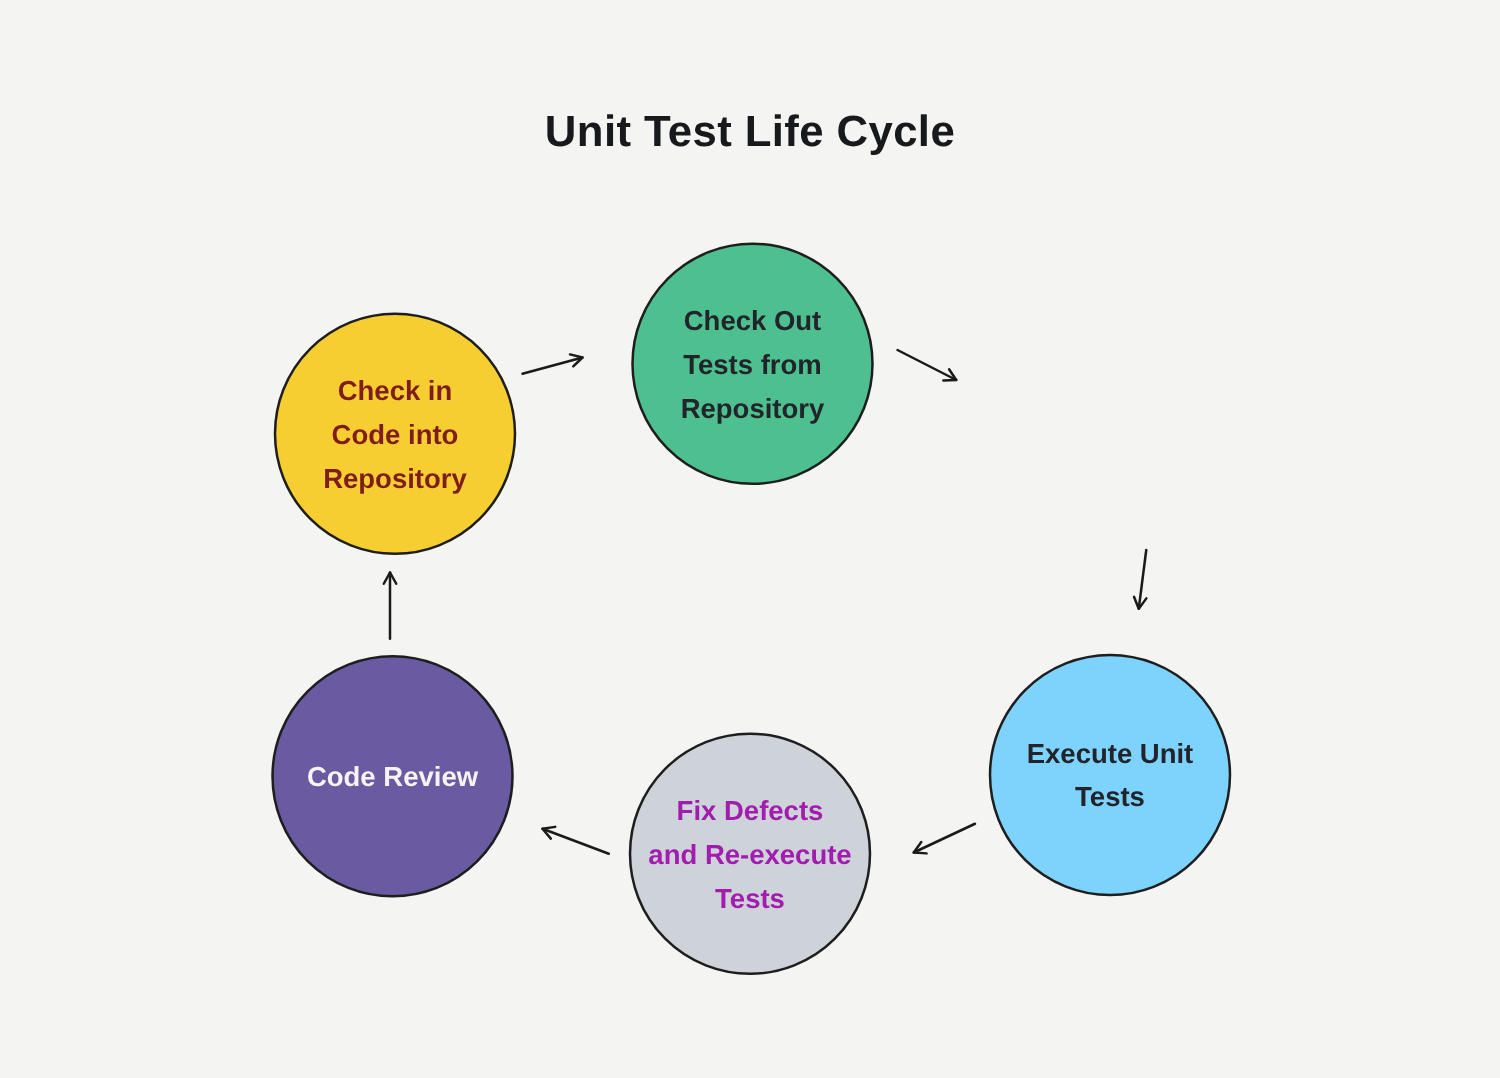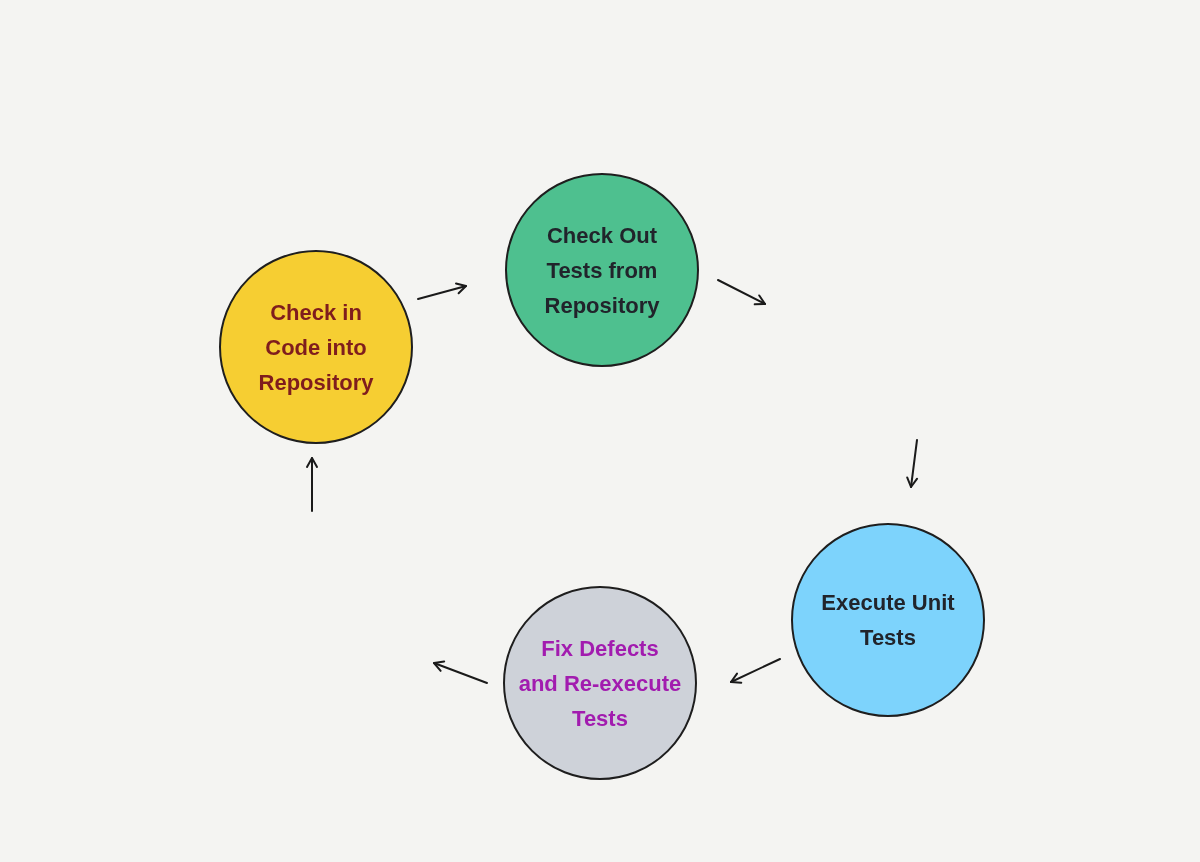--- a/index.html
+++ b/index.html
@@ -42,32 +42,33 @@
     box-sizing: border-box;
     display: flex;
     flex-direction: column;
     align-items: center;
     justify-content: center;
     text-align: center;
     font-weight: 700;
     font-size: 22px;
     line-height: 35px;
   }
-  #node-check-out        { left: 505px; top: 173px; }
+  #node-check-out        { left: 505px; top: 194px; }
   #node-make-changes     { left: 793px; top: 251px; }
   #node-execute-unit-tests { left: 791px; top: 523px; }
   #node-fix-defects      { left: 503px; top: 586px; }
   #node-code-review      { left: 217px; top: 524px; }
   #node-check-in         { left: 219px; top: 250px; }
 </style>
 </head>
 <body>
 
 <div class="canvas" style="background: rgb(244, 244, 242);">
 
+  <div class="title" style="color: rgb(23, 25, 28);">Unit Test Life Cycle</div>
 
   <svg class="arrow-layer" viewBox="0 0 1200 862" xmlns="http://www.w3.org/2000/svg">
     <defs>
       <marker id="arrowhead" markerWidth="16" markerHeight="16" refX="11" refY="7" orient="auto" markerUnits="userSpaceOnUse">
         <polyline class="arrowhead-shape" points="2,2 11,7 2,12" fill="none" stroke-width="2" stroke-linecap="round" stroke-linejoin="round" stroke="#1A1A1A"></polyline>
       </marker>
     </defs>
     <line class="arrow" x1="418" y1="299" x2="466" y2="286" marker-end="url(#arrowhead)" stroke="#1A1A1A"></line>
     <line class="arrow" x1="718" y1="280" x2="765" y2="304" marker-end="url(#arrowhead)" stroke="#1A1A1A"></line>
     <line class="arrow" x1="917" y1="440" x2="911" y2="487" marker-end="url(#arrowhead)" stroke="#1A1A1A"></line>
@@ -87,20 +88,23 @@
     <div>Execute Unit</div>
     <div>Tests</div>
   </div>
 
   <div class="node" id="node-fix-defects" style="background: rgb(206, 210, 217); border-color: rgb(30, 30, 30); color: #a21caf;">
     <div>Fix Defects</div>
     <div>and Re-execute</div>
     <div>Tests</div>
   </div>
 
+  <div class="node" id="node-code-review" style="background: rgb(106, 90, 161); border-color: rgb(30, 30, 30); color: rgb(246, 243, 241);">
+    <div>Code Review</div>
+  </div>
 
   <div class="node" id="node-check-in" style="background: rgb(246, 206, 50); border-color: rgb(30, 30, 30); color: #7f1d1d;">
     <div>Check in</div>
     <div>Code into</div>
     <div>Repository</div>
   </div>
 
 </div>
 
 </body></html>

